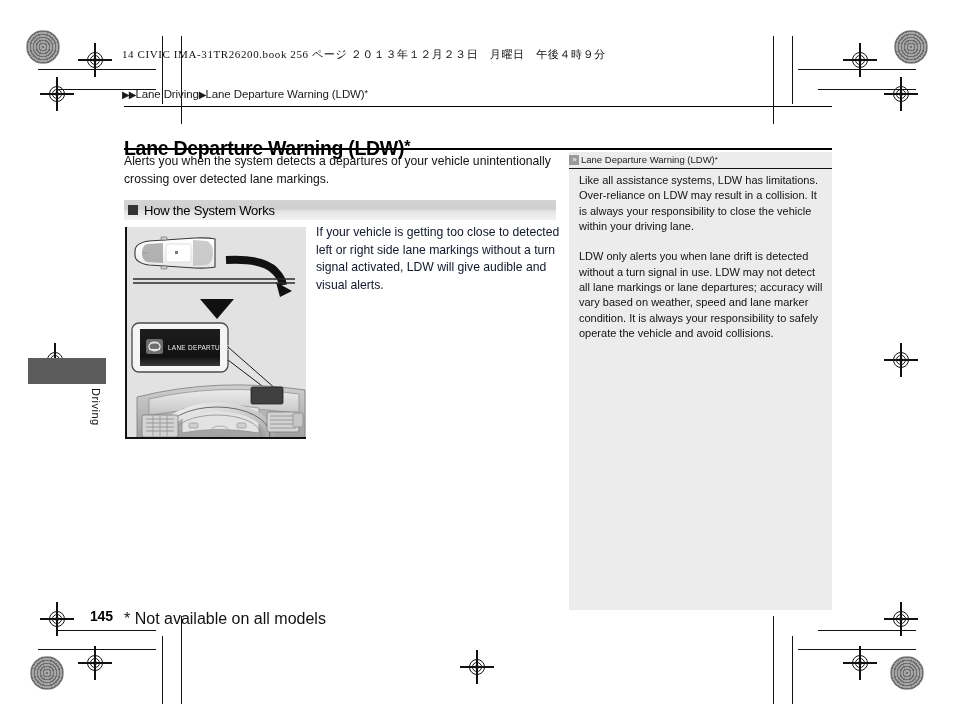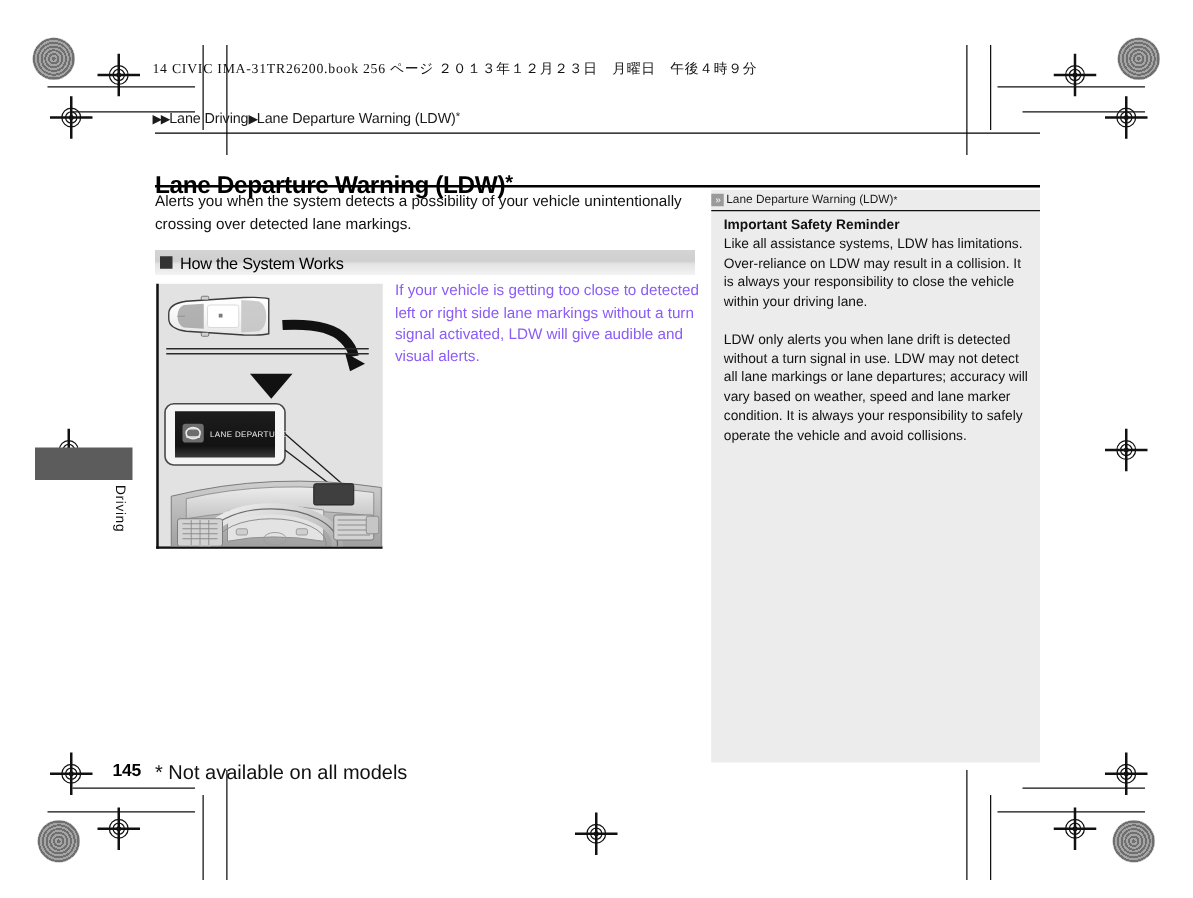--- a/index.html
+++ b/index.html
@@ -150,21 +150,21 @@
     letter-spacing: -0.2px;
   }
 
   
   .col-text {
     position: absolute;
     left: 316px; top: 224px;
     width: 248px;
     font-size: 12.2px;
     line-height: 17.5px;
-    color: #8b5cf6;
+    color: #0f172a;
   }
   .col-text p { margin: 0 0 16px 0; }
   .col-text b { font-weight: bold; }
 
   
   .illus {
     position: absolute;
     left: 125px; top: 227px;
     width: 181px; height: 212px;
     background: #e2e2e2;
@@ -373,21 +373,21 @@
 
 <div class="print-header">14 CIVIC IMA-31TR26200.book  256 ページ  ２０１３年１２月２３日　月曜日　午後４時９分</div>
 
 <div class="breadcrumb"><span class="tri">▶▶</span><span>Lane Driving</span><span class="tri">▶</span><span>Lane Departure Warning (LDW)</span><span class="ast">*</span></div>
 
 <div class="rule-top"></div>
 
 <h1 class="page-title"><span>Lane Departure Warning (LDW)</span><span class="ast">*</span></h1>
 <div class="rule-title"></div>
 
-<div class="intro">Alerts you when the system detects a possibility of your vehicle unintentionally crossing over detected lane markings.</div>
+<div class="intro">Alerts you when the system detects a departures of your vehicle unintentionally crossing over detected lane markings.</div>
 
 <div class="section-bar">
   <span class="sq"></span>
   <span class="label">How the System Works</span>
 </div>
 
 <div class="illus">
   <svg width="181" height="212" viewBox="0 0 181 212" xmlns="http://www.w3.org/2000/svg">
     <defs>
       <linearGradient id="carBody" x1="0" y1="0" x2="0" y2="1">
@@ -516,21 +516,20 @@
 </div>
 
 <div class="side">
   <div class="side-head">
     <span class="chev">»</span>
       <span>Lane Departure Warning (LDW)</span>
       <span class="ast">*</span>
   </div>
   <div class="side-rule"></div>
   <div class="side-body">
-    <h4>Important Safety Reminder</h4>
     <p>Like all assistance systems, LDW has limitations. Over-reliance on LDW may result in a collision. It is always your responsibility to close the vehicle within your driving lane.</p>
     <p>LDW only alerts you when lane drift is detected without a turn signal in use. LDW may not detect all lane markings or lane departures; accuracy will vary based on weather, speed and lane marker condition. It is always your responsibility to safely operate the vehicle and avoid collisions.</p>
   </div>
 </div>
 
 <div class="tab-block"></div>
 <div class="tab-label">Driving</div>
 
 <div class="folio">145</div>
 <div class="footnote">* Not available on all models</div>

